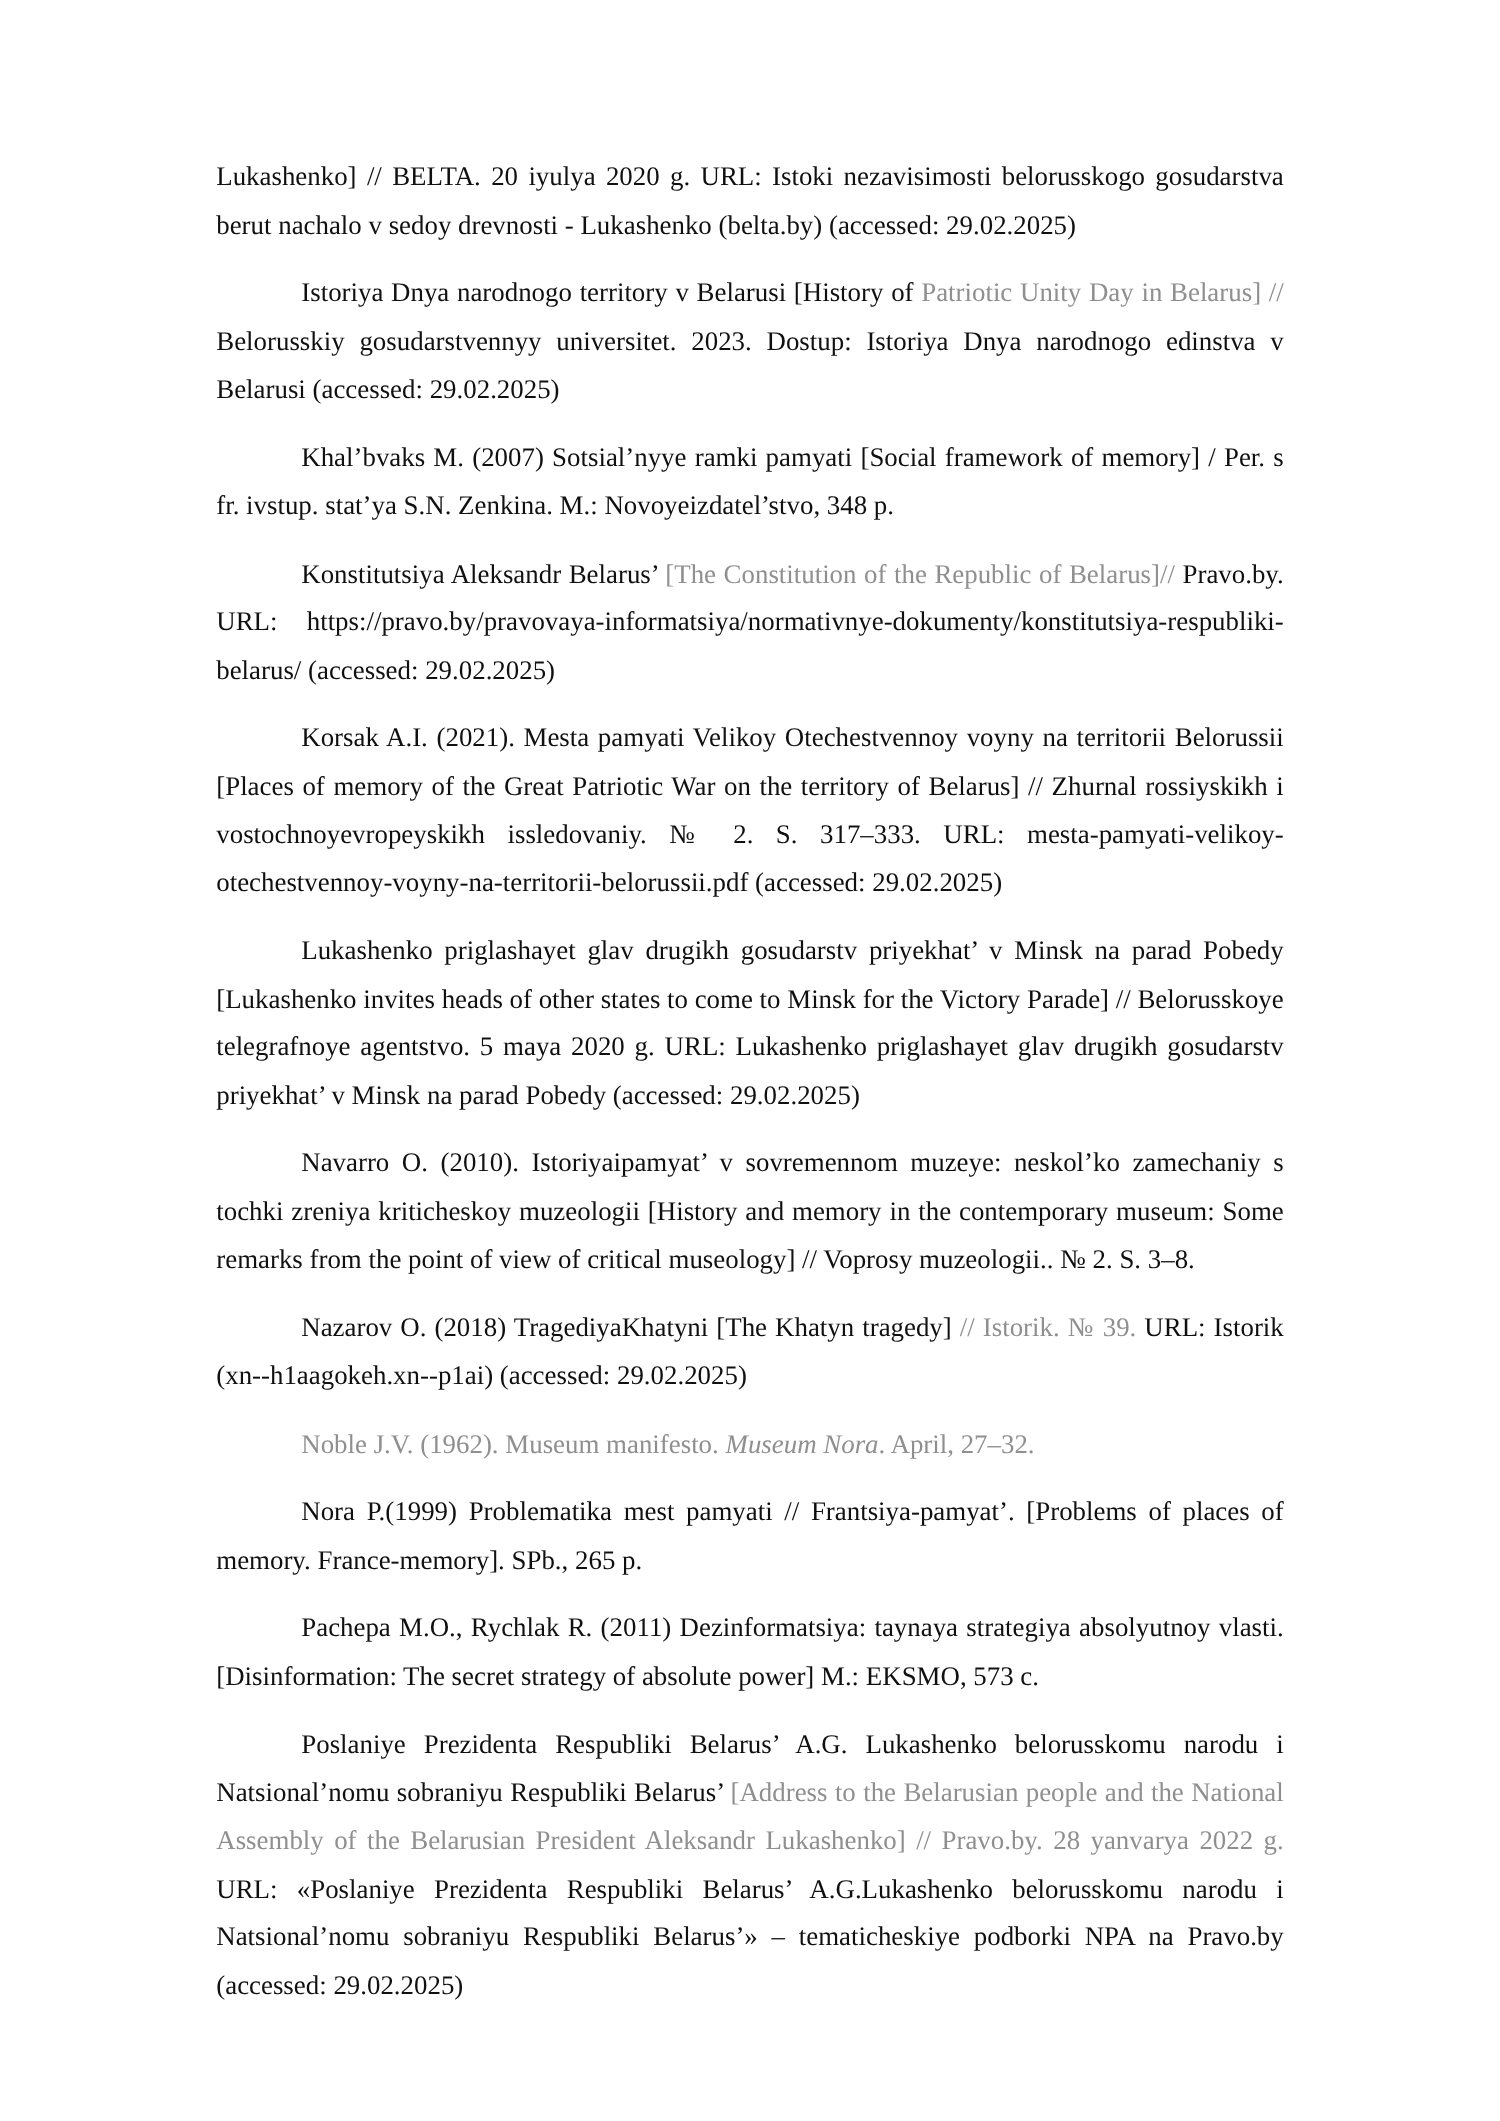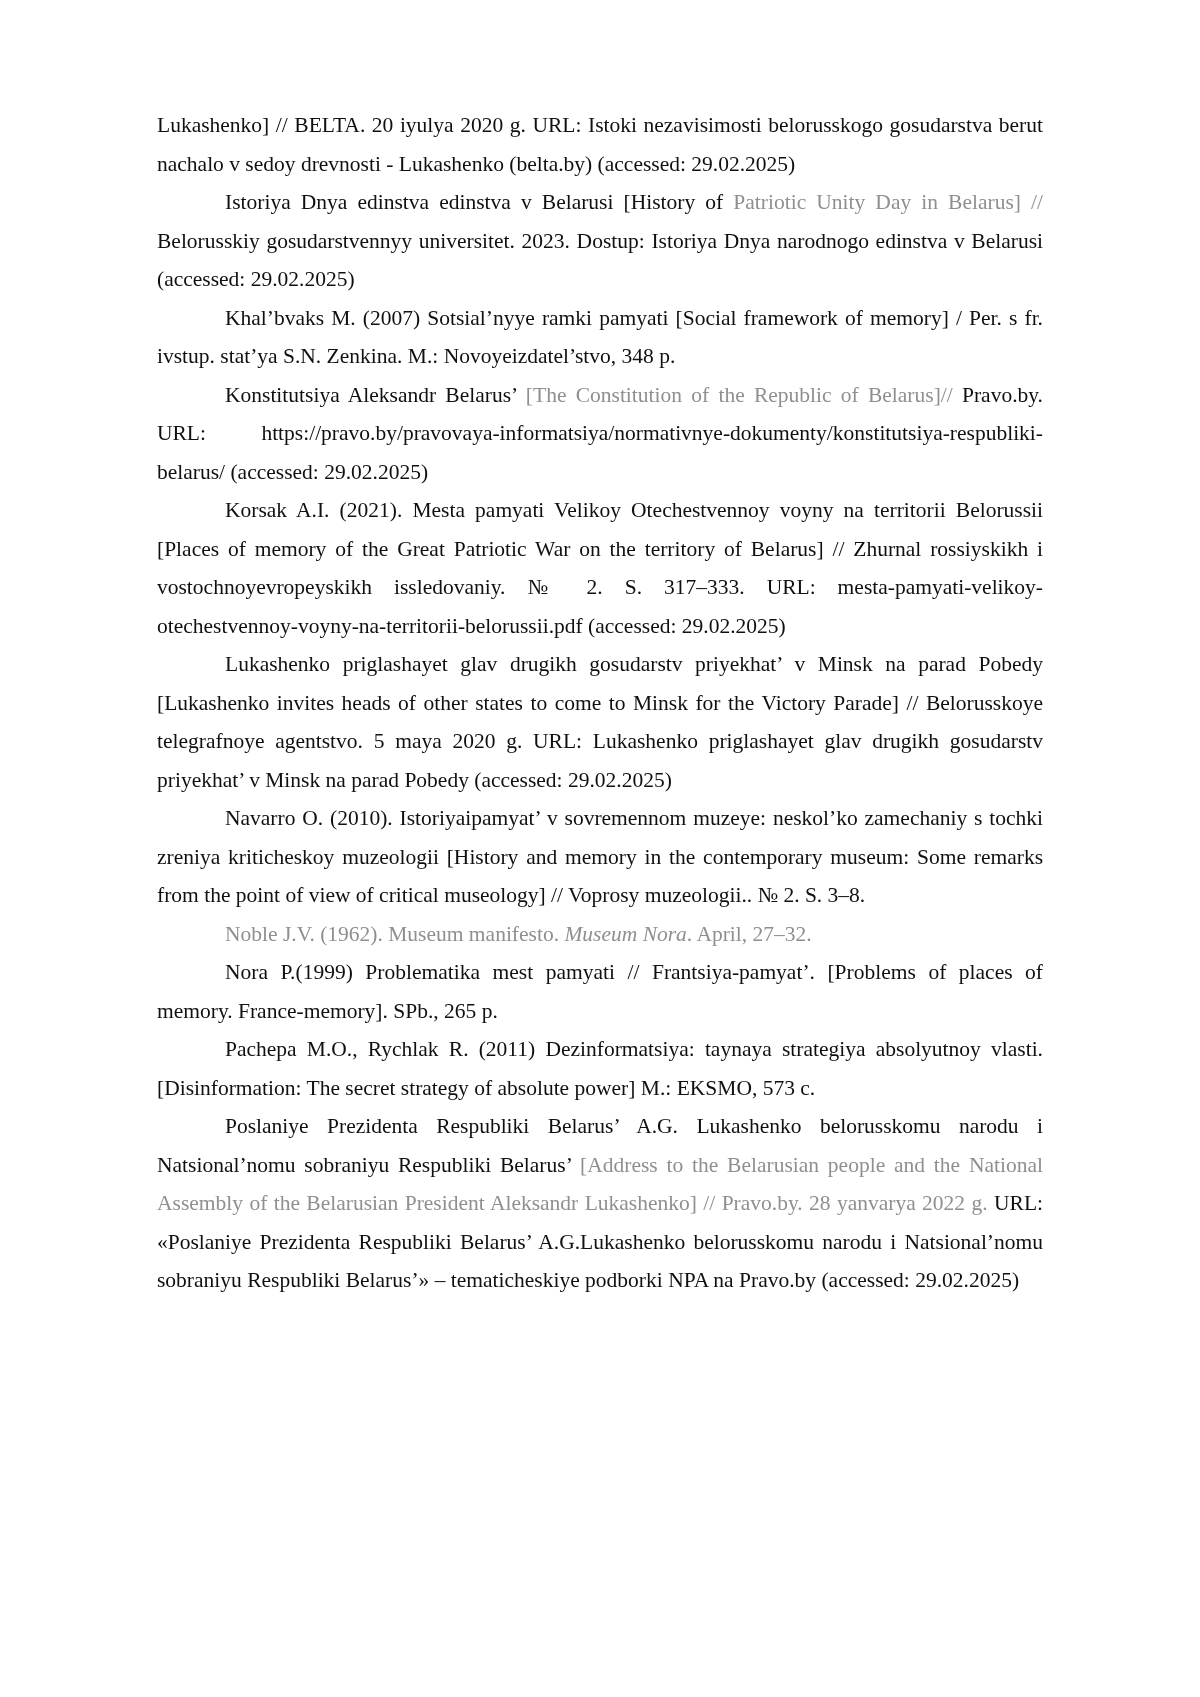--- a/index.html
+++ b/index.html
@@ -23,44 +23,45 @@
   }
   .references {
     font-family: "Liberation Serif", "DejaVu Serif", serif;
     font-size: 21.5px;
     line-height: 38.5px;
     color: var(--text-color);
     text-align: justify;
     overflow-wrap: break-word;
   }
   .ref {
-    margin: 0;
+    margin: 16px;
     padding: 0;
     text-indent: 68px;
   }
   .ref.no-indent {
     text-indent: 0;
   }
   .seg.muted {
     color: var(--muted-color);
   }
   .seg.italic {
     font-style: italic;
   }
 </style>
 </head>
 <body>
 
 <div class="page">
   <div class="references">
       <p class="ref no-indent"><span class="seg">Lukashenko] // BELTA. 20 iyulya 2020 g. URL: Istoki nezavisimosti belorusskogo gosudarstva berut nachalo v sedoy drevnosti - Lukashenko (belta.by) (accessed: 29.02.2025)</span></p>
-      <p class="ref"><span class="seg">Istoriya Dnya edinstva edinstva v Belarusi [History of </span><span class="seg muted">Patriotic Unity Day in Belarus] //</span><span class="seg"> Belorusskiy gosudarstvennyy universitet. 2023. Dostup:  Istoriya Dnya narodnogo edinstva v Belarusi (accessed: 29.02.2025)</span></p>
+      <p class="ref"><span class="seg">Istoriya Dnya narodnogo territory v Belarusi [History of </span><span class="seg muted">Patriotic Unity Day in Belarus] //</span><span class="seg"> Belorusskiy gosudarstvennyy universitet. 2023. Dostup:  Istoriya Dnya narodnogo edinstva v Belarusi (accessed: 29.02.2025)</span></p>
       <p class="ref"><span class="seg">Khal’bvaks M. (2007) Sotsial’nyye ramki pamyati [Social framework of memory] / Per. s fr. ivstup. stat’ya S.N. Zenkina. M.: Novoyeizdatel’stvo, 348 p.</span></p>
       <p class="ref"><span class="seg">Konstitutsiya Aleksandr Belarus’ </span><span class="seg muted">[The Constitution of the Republic of Belarus]//</span><span class="seg"> Pravo.by. URL: https://pravo.by/pravovaya-informatsiya/normativnye-dokumenty/konstitutsiya-respubliki-belarus/ (accessed: 29.02.2025)</span></p>
       <p class="ref"><span class="seg">Korsak A.I. (2021). Mesta pamyati Velikoy Otechestvennoy voyny na territorii Belorussii [Places of memory of the Great Patriotic War on the territory of Belarus] // Zhurnal rossiyskikh i vostochnoyevropeyskikh issledovaniy. № 2. S. 317–333. URL: mesta-pamyati-velikoy-otechestvennoy-voyny-na-territorii-belorussii.pdf (accessed: 29.02.2025)</span></p>
       <p class="ref"><span class="seg">Lukashenko priglashayet glav drugikh gosudarstv priyekhat’ v Minsk na parad Pobedy [Lukashenko invites heads of other states to come to Minsk for the Victory Parade] // Belorusskoye telegrafnoye agentstvo. 5 maya 2020 g. URL: Lukashenko priglashayet glav drugikh gosudarstv priyekhat’ v Minsk na parad Pobedy (accessed: 29.02.2025)</span></p>
       <p class="ref"><span class="seg">Navarro O. (2010). Istoriyaipamyat’ v sovremennom muzeye: neskol’ko zamechaniy s tochki zreniya kriticheskoy muzeologii [History and memory in the contemporary museum: Some remarks from the point of view of critical museology] // Voprosy muzeologii.. № 2. S. 3–8.</span></p>
+      <p class="ref"><span class="seg">Nazarov O. (2018) TragediyaKhatyni [The Khatyn tragedy] </span><span class="seg muted">// Istorik. № 39.</span><span class="seg"> URL: Istorik (xn--h1aagokeh.xn--p1ai) (accessed: 29.02.2025)</span></p>
       <p class="ref"><span class="seg muted">Noble J.V. (1962). Museum manifesto. </span><span class="seg muted italic">Museum Nora</span><span class="seg muted">. April, 27–32.</span></p>
       <p class="ref"><span class="seg">Nora P.(1999) Problematika mest pamyati // Frantsiya-pamyat’. [Problems of places of memory. France-memory]. SPb., 265 p.</span></p>
       <p class="ref"><span class="seg">Pachepa M.O., Rychlak R. (2011) Dezinformatsiya: taynaya strategiya absolyutnoy vlasti. [Disinformation: The secret strategy of absolute power] M.: EKSMO,  573 c.</span></p>
       <p class="ref"><span class="seg">Poslaniye Prezidenta Respubliki Belarus’ A.G. Lukashenko belorusskomu narodu i Natsional’nomu sobraniyu Respubliki Belarus’ </span><span class="seg muted">[Address to the Belarusian people and the National Assembly of the Belarusian President Aleksandr Lukashenko] // Pravo.by. 28 yanvarya 2022 g.</span><span class="seg"> URL: «Poslaniye Prezidenta Respubliki Belarus’ A.G.Lukashenko belorusskomu narodu i Natsional’nomu sobraniyu Respubliki Belarus’» – tematicheskiye podborki NPA na Pravo.by (accessed: 29.02.2025)</span></p>
     </div>
 </div>
 
 </body></html>

